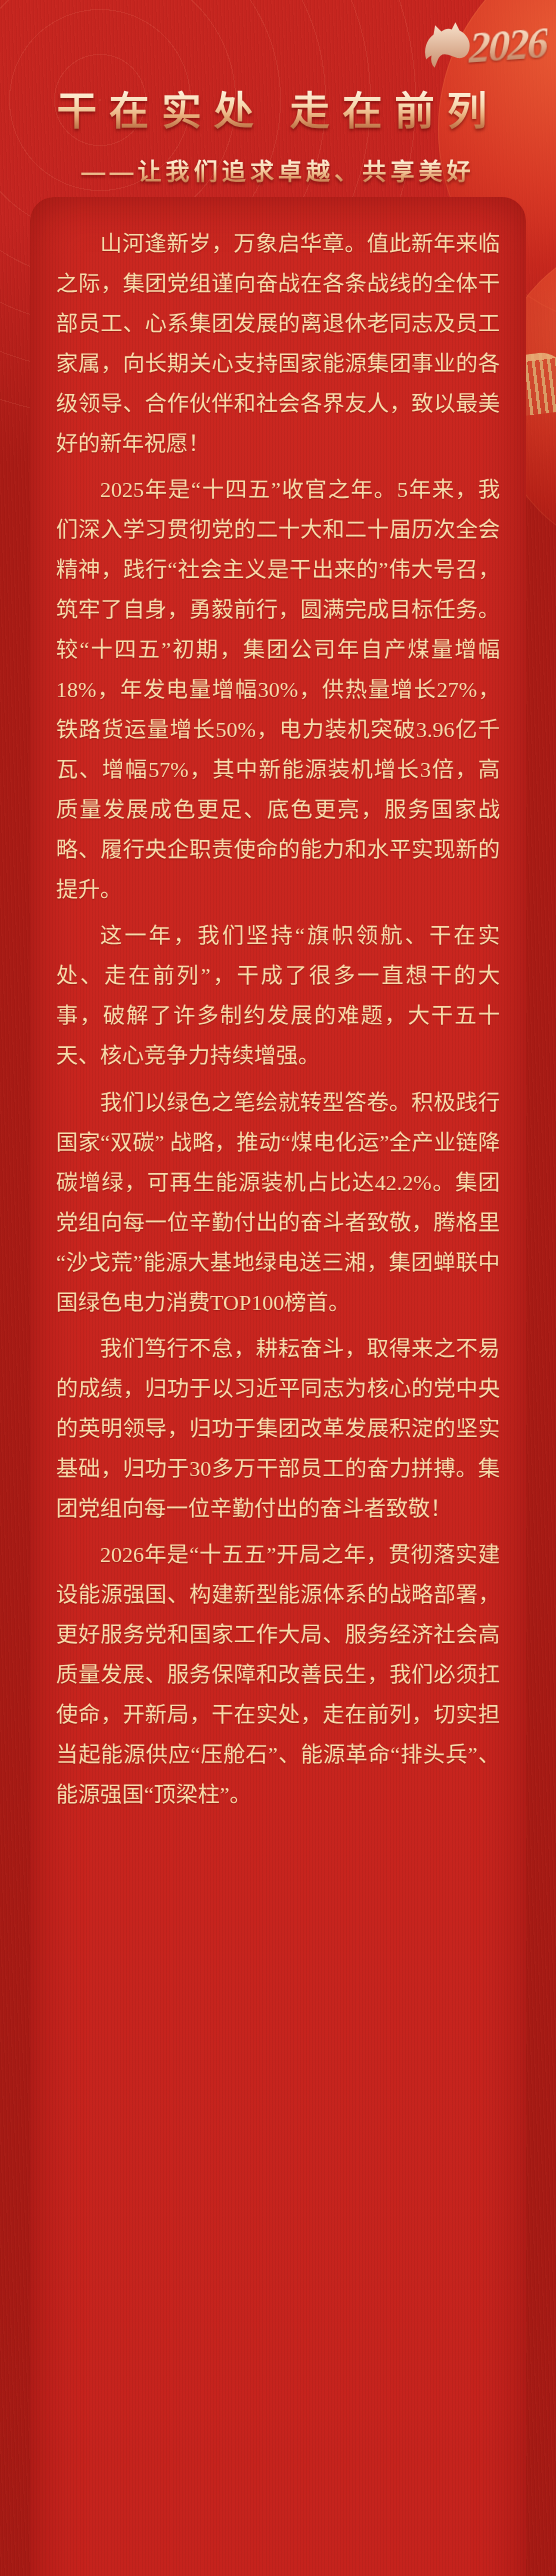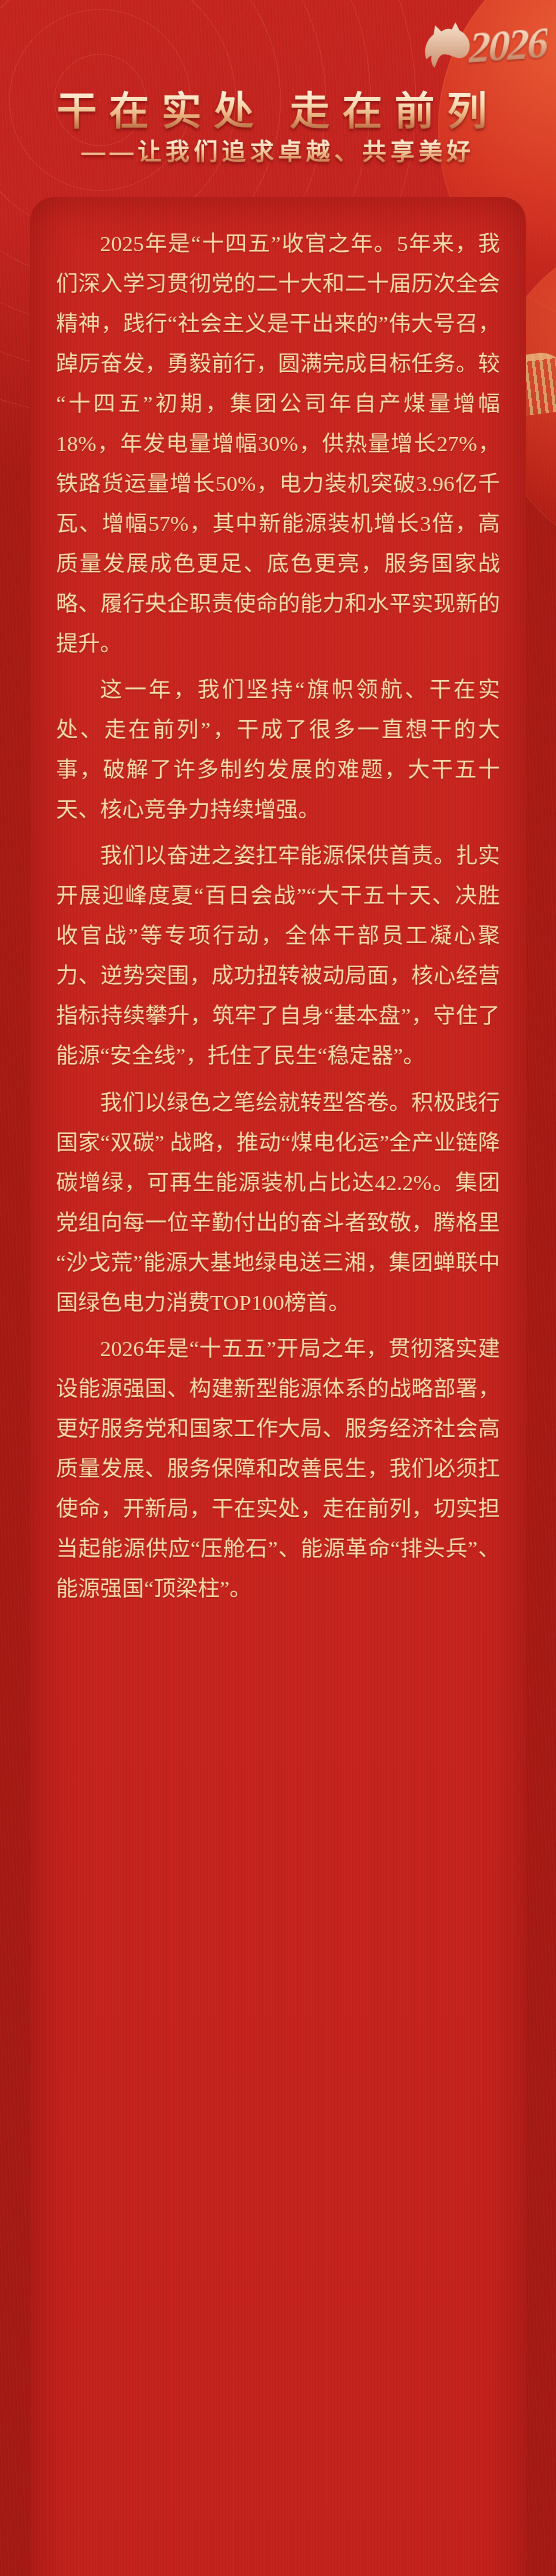--- a/index.html
+++ b/index.html
@@ -37,21 +37,21 @@
     background:linear-gradient(180deg,#fbe9d6 0%,#ecc2a2 45%,#d29878 70%,#b47a5e 100%);
     -webkit-background-clip:text;background-clip:text;color:transparent;
     filter:drop-shadow(0 1.5px 1px rgba(70,0,0,.45));}
   
   .metal{
     background:linear-gradient(180deg,#fff4e2 0%,#f7d7ad 38%,#e7ab79 62%,#c57c4f 84%,#a9653e 100%);
     -webkit-background-clip:text;background-clip:text;color:transparent;
     filter:drop-shadow(0 2.1px 1.5px rgba(75,0,0,.5));}
   .title{position:absolute;top:89px;left:0;width:100%;text-align:center;
     font-weight:900;font-size:40px;line-height:1.1;letter-spacing:12.4px;white-space:nowrap;text-decoration:underline;}
-  .subtitle{position:absolute;top:138px;left:0;width:100%;text-align:center;
+  .subtitle{position:absolute;top:158px;left:0;width:100%;text-align:center;
     font-weight:800;font-size:24px;line-height:1.2;letter-spacing:4.1px;white-space:nowrap;}
   
   .panel{position:absolute;left:30px;right:30px;top:197px;bottom:90px;
     box-sizing:border-box;border-radius:24px;padding:27px 26px 0 26px;overflow:hidden;
     background:
       repeating-linear-gradient(90deg, rgba(0,0,0,.045) 0 1px, transparent 1px 3.1px),
       linear-gradient(180deg,#ca2720 0%,#c5231d 60%,#bf1f1a 100%);
     box-shadow:inset 0 0 46px rgba(105,8,5,.5);}
   .panel p{margin:0 0 6.2px 0;text-indent:2em;text-align:justify;
     font-family:"Liberation Serif","DejaVu Serif",serif;
@@ -78,22 +78,23 @@
       </defs>
       <path fill="url(#hg)" d="M16 80 C10 62 16 42 30 32 L33 14 45 26 C51 21 59 19 65 22 L72 8 80 24 C94 31 102 45 99 59 C97 71 88 79 76 77 L58 71 C48 68 42 71 38 81 L32 96 C26 90 24 81 26 72 C21 75 18 77 16 80 Z"></path>
     </svg>
     <span class="year-text">2026</span>
   </div>
 
   <div class="title metal">干在实处 走在前列</div>
   <div class="subtitle metal">——让我们追求卓越、共享美好</div>
 
   <div class="panel">
-    <p>2025年是“十四五”收官之年。5年来，我们深入学习贯彻党的二十大和二十届历次全会精神，践行“社会主义是干出来的”伟大号召，踔厉奋发，勇毅前行，圆满完成目标任务。较“十四五”初期，集团公司年自产煤量增幅18%，年发电量增幅30%，供热量增长27%，铁路货运量增长50%，电力装机突破3.96亿千瓦、增幅57%，其中新能源装机增长3倍，高质量发展成色更足、底色更亮，服务国家战略、履行央企职责使命的能力和水平实现新的提升。</p>
+    <p>山河逢新岁，万象启华章。值此新年来临之际，集团党组谨向奋战在各条战线的全体干部员工、心系集团发展的离退休老同志及员工家属，向长期关心支持国家能源集团事业的各级领导、合作伙伴和社会各界友人，致以最美好的新年祝愿！</p>
+    <p>2025年是“十四五”收官之年。5年来，我们深入学习贯彻党的二十大和二十届历次全会精神，践行“社会主义是干出来的”伟大号召，筑牢了自身，勇毅前行，圆满完成目标任务。较“十四五”初期，集团公司年自产煤量增幅18%，年发电量增幅30%，供热量增长27%，铁路货运量增长50%，电力装机突破3.96亿千瓦、增幅57%，其中新能源装机增长3倍，高质量发展成色更足、底色更亮，服务国家战略、履行央企职责使命的能力和水平实现新的提升。</p>
     <p>这一年，我们坚持“旗帜领航、干在实处、走在前列”，干成了很多一直想干的大事，破解了许多制约发展的难题，大干五十天、核心竞争力持续增强。</p>
-    <p>我们以奋进之姿扛牢能源保供首责。扎实开展迎峰度夏“百日会战”“大干五十天、决胜收官战”等专项行动，全体干部员工凝心聚力、逆势突围，成功扭转被动局面，核心经营指标持续攀升，筑牢了自身“基本盘”，守住了能源“安全线”，托住了民生“稳定器”。</p>
     <p>我们以绿色之笔绘就转型答卷。积极践行国家“双碳” 战略，推动“煤电化运”全产业链降碳增绿，可再生能源装机占比达42.2%。集团党组向每一位辛勤付出的奋斗者致敬，腾格里“沙戈荒”能源大基地绿电送三湘，集团蝉联中国绿色电力消费TOP100榜首。</p>
+    <p>我们笃行不怠，耕耘奋斗，取得来之不易的成绩，归功于以习近平同志为核心的党中央的英明领导，归功于集团改革发展积淀的坚实基础，归功于30多万干部员工的奋力拼搏。集团党组向每一位辛勤付出的奋斗者致敬！</p>
     <p>2026年是“十五五”开局之年，贯彻落实建设能源强国、构建新型能源体系的战略部署，更好服务党和国家工作大局、服务经济社会高质量发展、服务保障和改善民生，我们必须扛使命，开新局，干在实处，走在前列，切实担当起能源供应“压舱石”、能源革命“排头兵”、能源强国“顶梁柱”。</p>
 
   </div>
 
 </div>
 
 
 </body></html>

